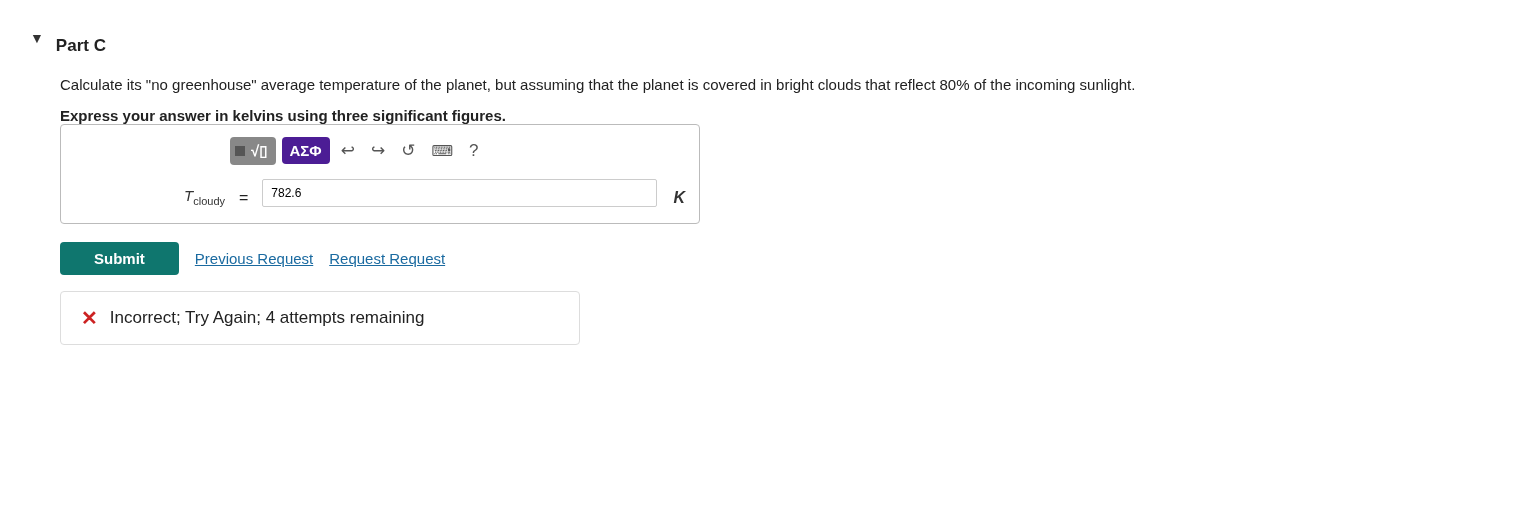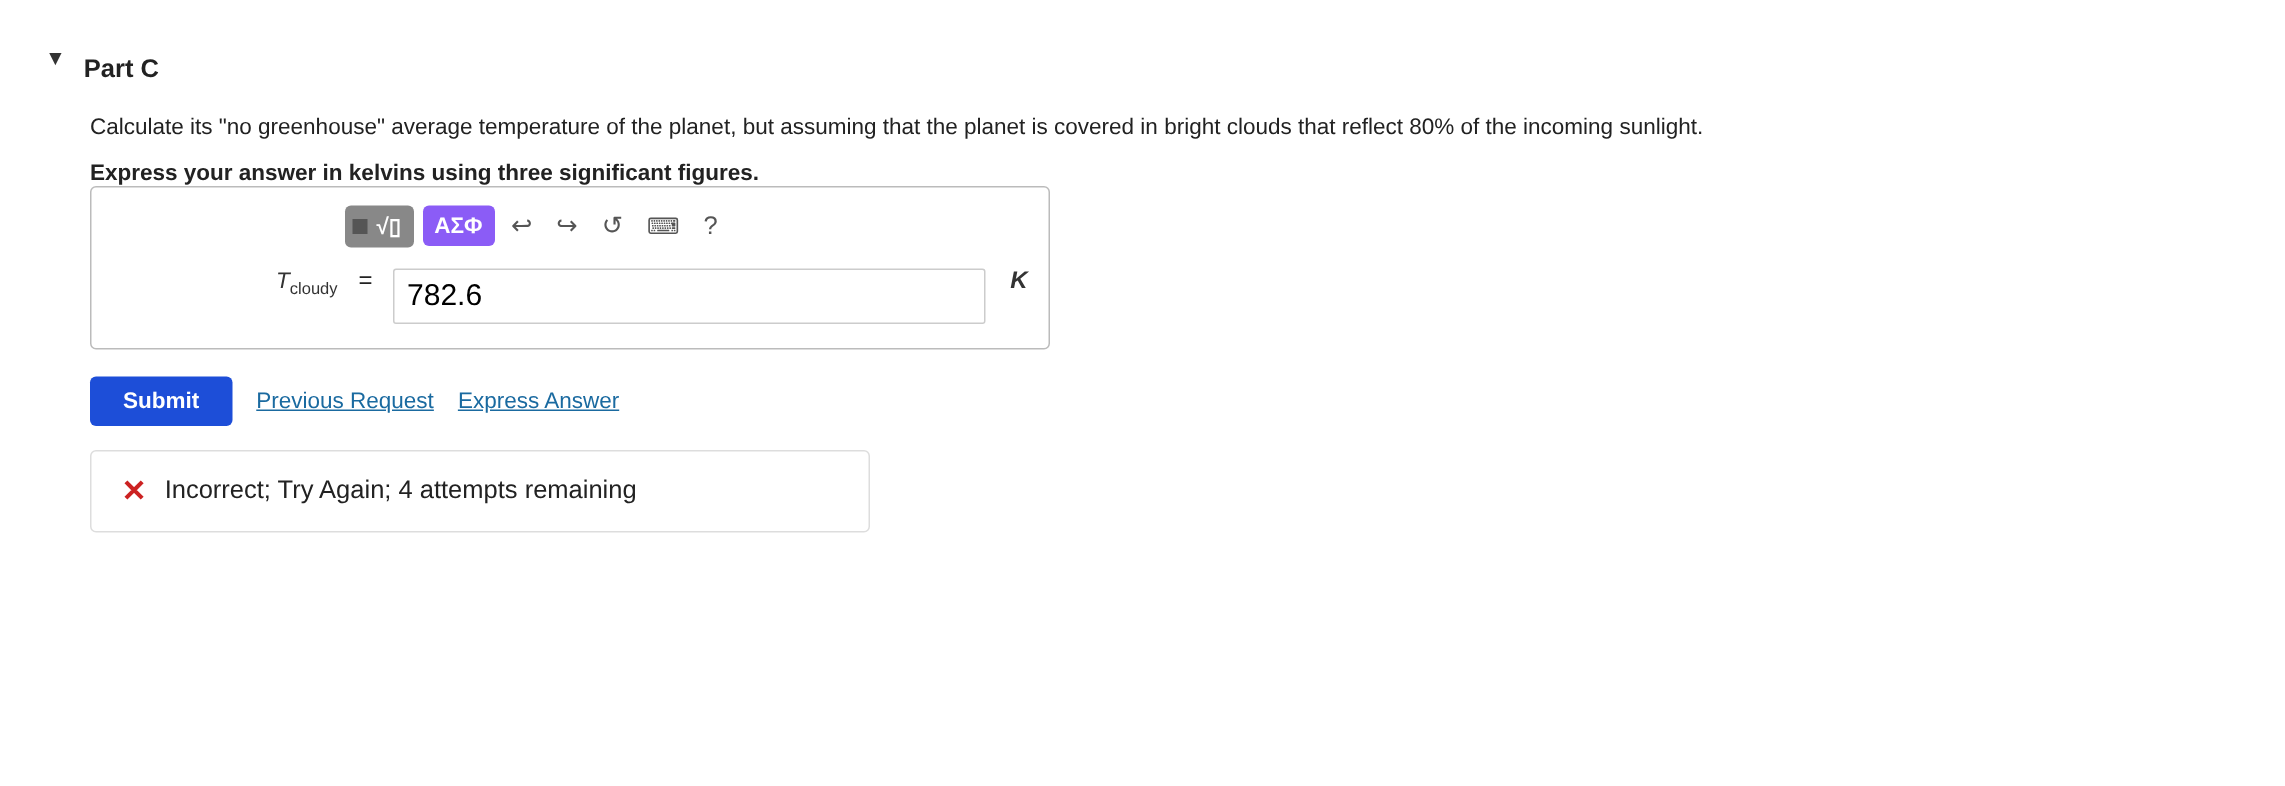--- a/index.html
+++ b/index.html
@@ -61,84 +61,84 @@
     }
     .toolbar-btn-group {
       display: flex;
       align-items: center;
       background: #888;
       border-radius: 4px;
       padding: 3px 5px;
       gap: 2px;
     }
     .toolbar-btn-group.alpha {
-      background: #8b5cf6;
+      background: #4c1d95;
     }
     .toolbar-symbol {
       color: #fff;
       font-size: 15px;
       font-weight: bold;
       padding: 2px 3px;
       cursor: pointer;
     }
     .toolbar-icon-btn {
       background: none;
       border: none;
       font-size: 17px;
       cursor: pointer;
       color: #555;
       padding: 2px 5px;
     }
     .input-row {
       display: flex;
-      align-items: flex-start;
+      align-items: flex-end;
       gap: 10px;
     }
     .input-label {
       font-size: 15px;
       color: #333;
       white-space: nowrap;
       min-width: 150px;
       text-align: right;
     }
     .input-label sub {
       font-size: 11px;
     }
     .equals {
       font-size: 16px;
       margin: 0 4px;
     }
     .answer-input {
       border: 1px solid #ccc;
       border-radius: 2px;
-      font-size: 20px;
+      font-size: 12px;
       padding: 6px 8px;
       width: 430px;
       outline: none;
     }
     .unit-label {
       font-size: 16px;
       color: #333;
       margin-left: 6px;
       font-style: italic;
       font-weight: bold;
     }
     .action-row {
       display: flex;
       align-items: center;
       gap: 16px;
       margin-left: 30px;
       margin-bottom: 16px;
     }
     .submit-btn {
-      background: #1d4ed8;
+      background: #0f766e;
       color: #fff;
       border: none;
       border-radius: 4px;
-      padding: 8px 22px;
+      padding: 8px 34px;
       font-size: 15px;
       cursor: pointer;
       font-weight: bold;
     }
     .link-btn {
       background: none;
       border: none;
       color: #1a6aa0;
       font-size: 15px;
       cursor: pointer;
@@ -218,21 +218,21 @@
       <span class="equals">=</span>
       <input class="answer-input" type="text" value="782.6" style="">
       <span class="unit-label">K</span>
     </div>
 
   </div>
 
   <div class="action-row">
     <button class="submit-btn">Submit</button>
     <button class="link-btn">Previous Request</button>
-    <button class="link-btn">Express Answer</button>
+    <button class="link-btn">Request Request</button>
   </div>
 
   <div class="feedback-box">
     <span class="x-icon">✕</span>
     <span class="feedback-text">Incorrect; Try Again; 4 attempts remaining</span>
   </div>
 
 </div>
 
 </body></html>

